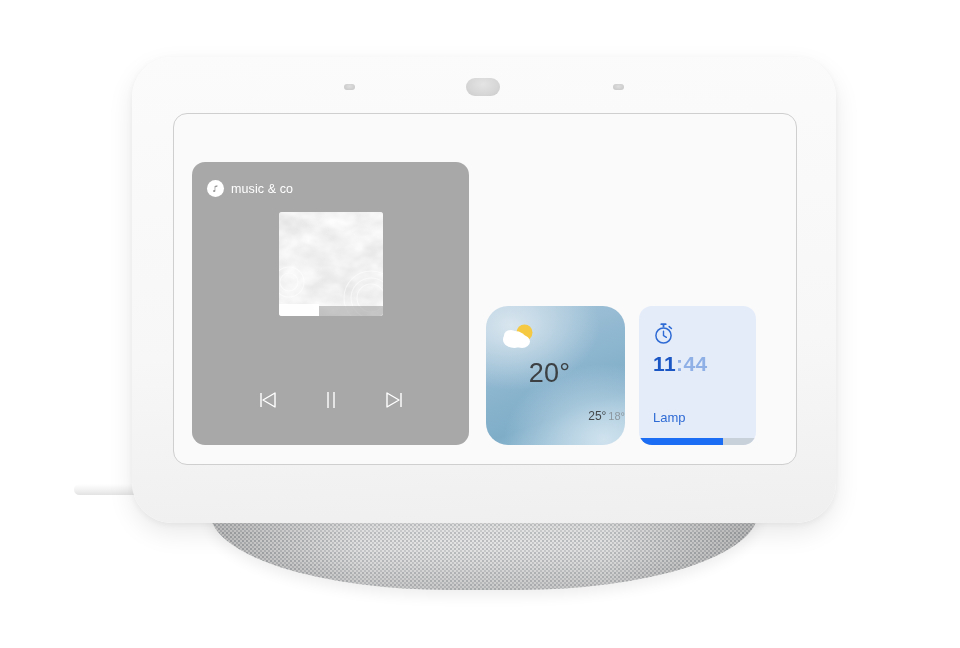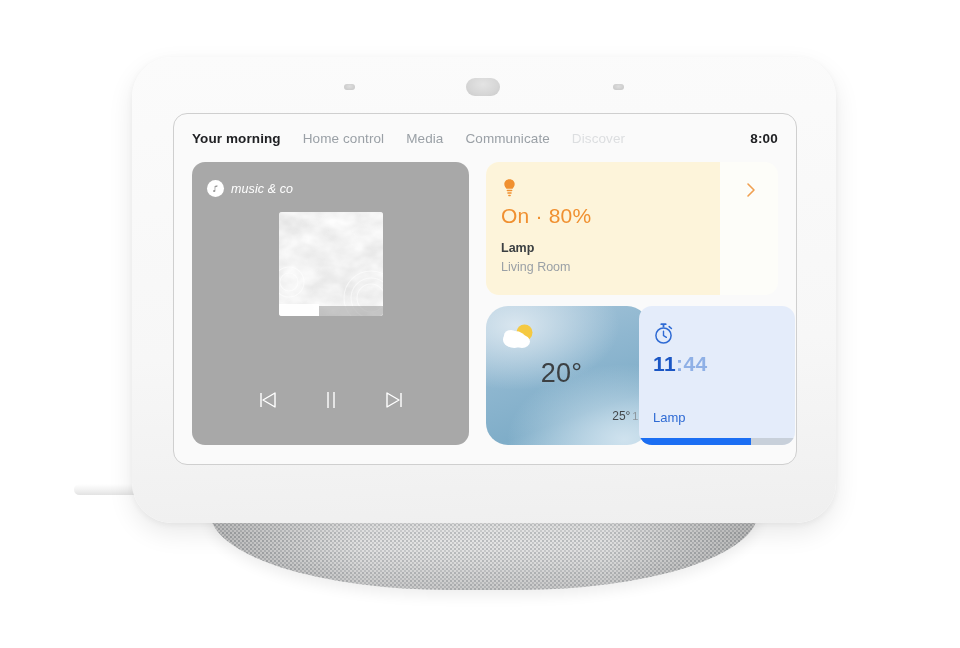--- a/index.html
+++ b/index.html
@@ -157,21 +157,20 @@
 
   
   #music-card {
     position: absolute;
     left: 0; top: 0;
     width: 277px;
     height: 283px;
     border-radius: 13px;
     background: #a8a8a8;
     overflow: hidden;
-    font-style: italic;
   }
   #music-source {
     position: absolute;
     left: 15px; top: 18px;
     display: flex;
     align-items: center;
     gap: 7px;
   }
   #music-badge {
     width: 17px; height: 17px;
@@ -266,21 +265,20 @@
     position: absolute;
     left: 294px; top: 144px;
     width: 139px;
     height: 139px;
     border-radius: 22px;
     overflow: hidden;
     background:
       radial-gradient(ellipse 110% 80% at 18% 14%, #d9e6ef 0%, rgba(217,230,239,0) 58%),
       radial-gradient(ellipse 120% 90% at 85% 96%, #cfe2ee 0%, rgba(207,226,238,0) 60%),
       linear-gradient(160deg, #a8c6da 0%, #8fb7d0 40%, #7fadc8 72%, #9cc3d8 100%);
-    padding-left: 24px;
   }
   #weather-icon { position: absolute; left: 14px; top: 16px; line-height: 0; }
   #weather-temp {
     position: absolute;
     left: 0; right: 12px;
     top: 52px;
     text-align: center;
     font-size: 27px;
     color: #3c4043;
     letter-spacing: 0.3px;
@@ -292,21 +290,21 @@
     text-align: right;
     font-size: 12px;
     color: #44484b;
   }
   #weather-lo { color: #8d979e; font-size: 11px; margin-left: 2px; }
 
   
   #timer-card {
     position: absolute;
     left: 447px; top: 144px;
-    width: 156px;
+    width: 117px;
     height: 139px;
     border-radius: 13px;
     background: #e4ecfa;
     overflow: hidden;
   }
   #timer-icon { position: absolute; left: 14px; top: 16px; line-height: 0; }
   #timer-value {
     position: absolute;
     left: 14px; top: 46px;
     font-size: 21px;
@@ -347,28 +345,20 @@
 
   <div id="screen-shell">
 
     <div class="sensor-dot" id="sensor-left"></div>
     <div id="ambient-sensor"></div>
     <div class="sensor-dot" id="sensor-right"></div>
 
     <div id="screen">
       <div id="screen-inner">
 
-        <div id="top-nav">
-          <span class="nav-tab active">Your morning</span>
-          <span class="nav-tab">Home control</span>
-          <span class="nav-tab">Media</span>
-          <span class="nav-tab">Communicate</span>
-          <span class="nav-tab dim">Discover</span>
-          <span id="nav-clock">8:00</span>
-        </div>
 
         <div id="cards">
 
           <div id="music-card">
             <div id="music-source">
               <span id="music-badge">
                 <svg width="11" height="11" viewBox="0 0 11 11">
                   <circle cx="5.5" cy="5.5" r="5.5" fill="#ffffff"></circle>
                   <path d="M7.4 2.3 L4.6 3.1 L4.6 7.0 A1.15 1.05 0 1 0 5.35 7.95 L5.35 4.3 L7.4 3.75 Z" fill="#9a9a9a"></path>
                 </svg>
@@ -424,39 +414,20 @@
               </span>
               <span class="ctl">
                 <svg width="22" height="20" viewBox="0 0 22 20">
                   <path d="M4 3 L16 10 L4 17 Z" stroke="#ffffff" stroke-width="1.4" fill="none" stroke-linejoin="round"></path>
                   <path d="M18 3 L18 17" stroke="#ffffff" stroke-width="1.4" fill="none"></path>
                 </svg>
               </span>
             </div>
           </div>
 
-          <div id="lamp-card">
-            <div id="lamp-fill" style="width: 80%;"></div>
-            <span id="lamp-bulb-icon">
-              <svg width="15" height="19" viewBox="0 0 15 19">
-                <path d="M7.5 1.2 C4.3 1.2 2.3 3.4 2.3 6.1 C2.3 8.2 3.6 9.6 4.4 10.7 L10.6 10.7 C11.4 9.6 12.7 8.2 12.7 6.1 C12.7 3.4 10.7 1.2 7.5 1.2 Z" fill="#f09030"></path>
-                <rect x="4.6" y="11.7" width="5.8" height="1.6" rx="0.8" fill="#f09030"></rect>
-                <rect x="5.2" y="14.2" width="4.6" height="1.6" rx="0.8" fill="#f09030"></rect>
-                <rect x="6.1" y="16.7" width="2.8" height="1.5" rx="0.75" fill="#f09030"></rect>
-              </svg>
-            </span>
-            <div id="lamp-state">On · 80%</div>
-            <div id="lamp-name">Lamp</div>
-            <div id="lamp-room">Living Room</div>
-            <span id="lamp-chevron">
-              <svg width="10" height="16" viewBox="0 0 10 16">
-                <path d="M2 2 L8 8 L2 14" stroke="#f0a050" stroke-width="1.6" fill="none" stroke-linecap="round" stroke-linejoin="round"></path>
-              </svg>
-            </span>
-          </div>
 
           <div id="weather-card">
             <span id="weather-icon">
               <svg width="38" height="30" viewBox="0 0 38 30">
                 <circle cx="24.5" cy="10.5" r="8" fill="#f5c941"></circle>
                 <ellipse cx="14.5" cy="17.5" rx="11.5" ry="8.5" fill="#ffffff"></ellipse>
                 <ellipse cx="22" cy="19.5" rx="8" ry="6.5" fill="#ffffff"></ellipse>
                 <ellipse cx="11" cy="13.5" rx="7" ry="5.5" fill="#ffffff"></ellipse>
               </svg>
             </span>

